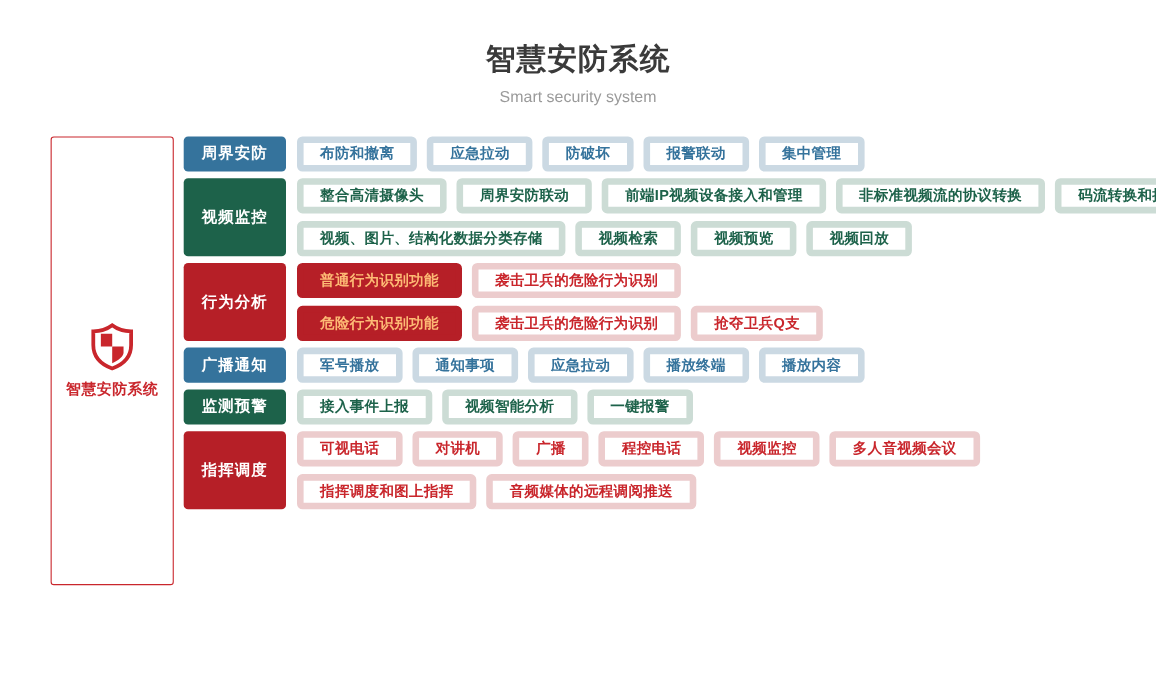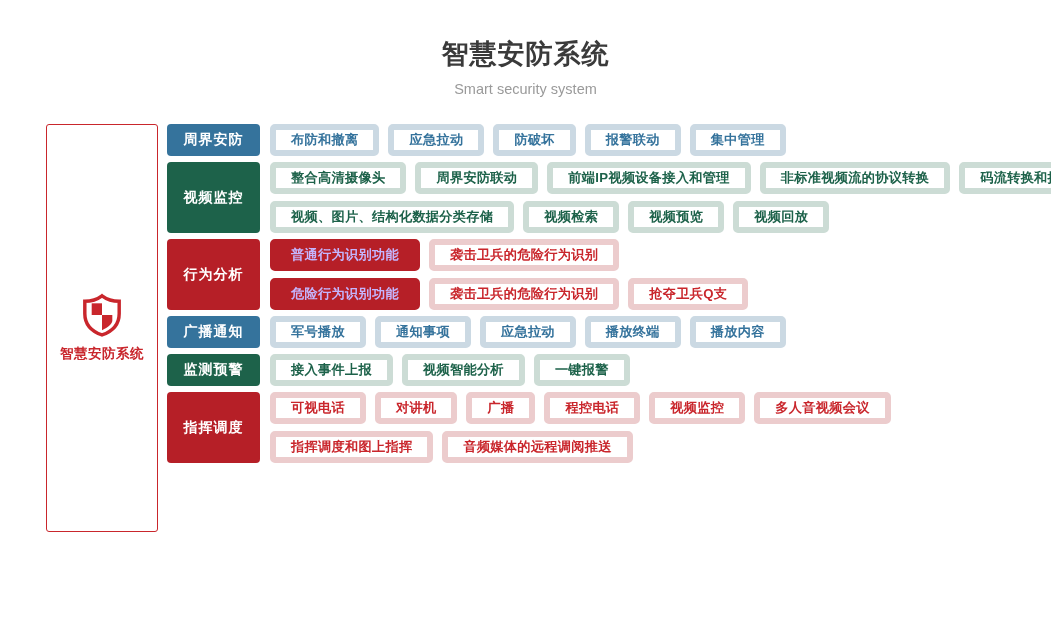--- a/index.html
+++ b/index.html
@@ -110,21 +110,21 @@
     justify-content: center;
     padding: 0 15px;
     margin-right: 9px;
     white-space: nowrap;
     letter-spacing: 0.3px;
   }
   .chip.blue  { color: #35739c; border-color: #cbd9e3; }
   .chip.green { color: #1d624a; border-color: #ccdcd5; }
   .chip.red   { color: #c9262c; border-color: #eccccd; }
   .chip.filled-red {
-    color: #c4b5fd;
+    color: #fdba74;
     background: #b61f27;
     border-color: #b61f27;
   }
 
   
   .group.g-perimeter .lines,
   .group.g-broadcast .lines,
   .group.g-monitor   .lines { min-height: 32px; }
   .group.g-video  .cat,
   .group.g-behav  .cat,

